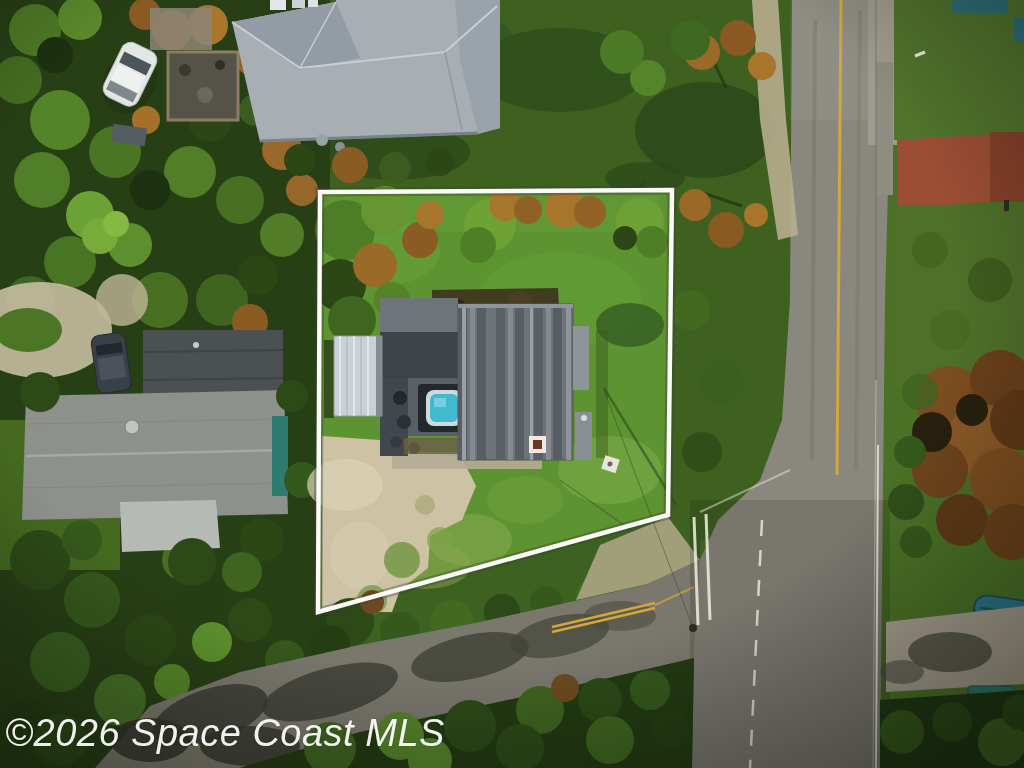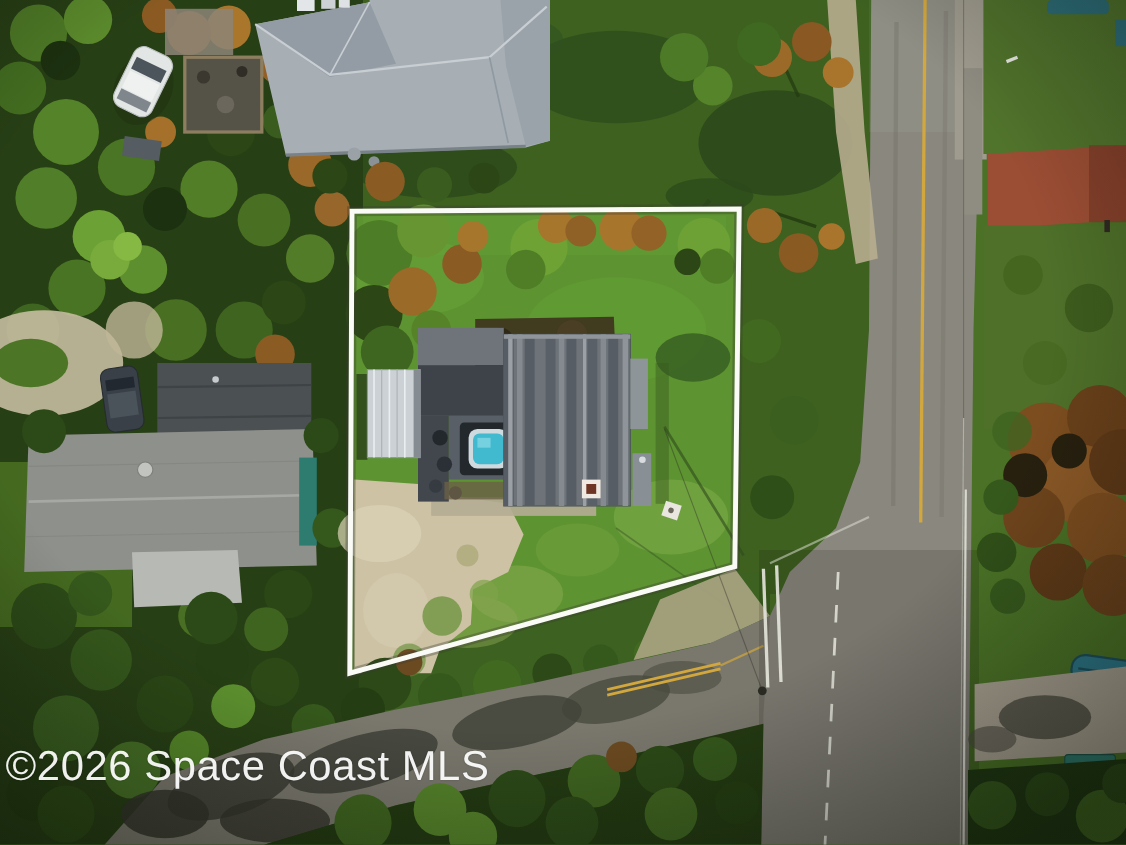--- a/index.html
+++ b/index.html
@@ -1,21 +1,21 @@
 <!DOCTYPE html>
 <html style="--lawn: #5d9431; --lawn_outside: #3e6120; --veg_dark: #273f15; --sand: #cdc2a4; --asphalt: #8a887e; --asphalt_dark: #7a786d; --yellow_line: #d2a73d; --white_line: #e6e6dd; --boundary: #fafaf7; --roof_neighbor: #a7afb5; --roof_main: #6d7379; --roof_flat: #3d4349; --shed: #cbd1d5; --hot_tub: #41b9cf; --teal: #2e7b6f; --brick: #9c4e34; --boat: #2d7687; --watermark: #ffffff;"><head>
 <meta charset="utf-8">
 <style>
   html,body{margin:0;padding:0;background:#222;}
   .photo{position:relative;width:1024px;height:768px;overflow:hidden;background:#33511d;
          font-family:"Liberation Sans",sans-serif;}
   .photo svg{position:absolute;left:0;top:0;display:block;}
-  .watermark{position:absolute;left:5px;top:676px;font-size:38px;font-weight:400;
+  .watermark{position:absolute;left:5px;top:712px;font-size:38px;font-weight:400;
              color:var(--watermark,#fff);opacity:.93;letter-spacing:.5px;
-             text-shadow:0 0 2px rgba(0,0,0,.25);user-select:none;}
+             text-shadow:0 0 2px rgba(0,0,0,.25);user-select:none;font-style:italic;}
   
   .lawn{fill:var(--lawn)} .lawn-out{fill:var(--lawn_outside)} .veg{fill:var(--veg_dark)}
   .sand{fill:var(--sand)} .asphalt{fill:var(--asphalt)} .asphalt2{fill:var(--asphalt_dark)}
   .yline{stroke:var(--yellow_line)} .wline{stroke:var(--white_line)}
   .bline{stroke:var(--boundary)} .roofN{fill:var(--roof_neighbor)} .roofM{fill:var(--roof_main)}
   .roofF{fill:var(--roof_flat)} .shed{fill:var(--shed)} .tub{fill:var(--hot_tub)}
   .teal{fill:var(--teal)} .brick{fill:var(--brick)} .boat{fill:var(--boat)}
 </style>
 </head>
 <body>

